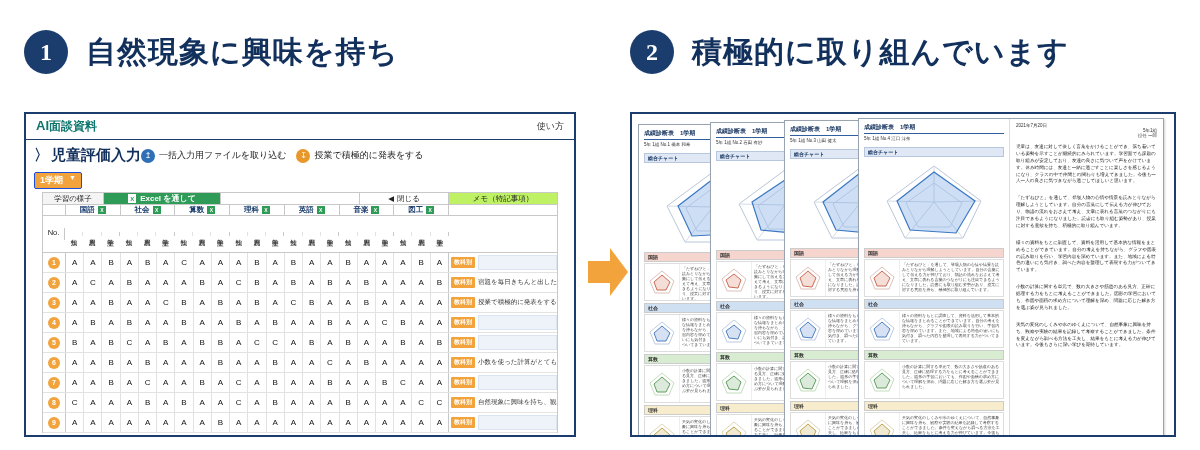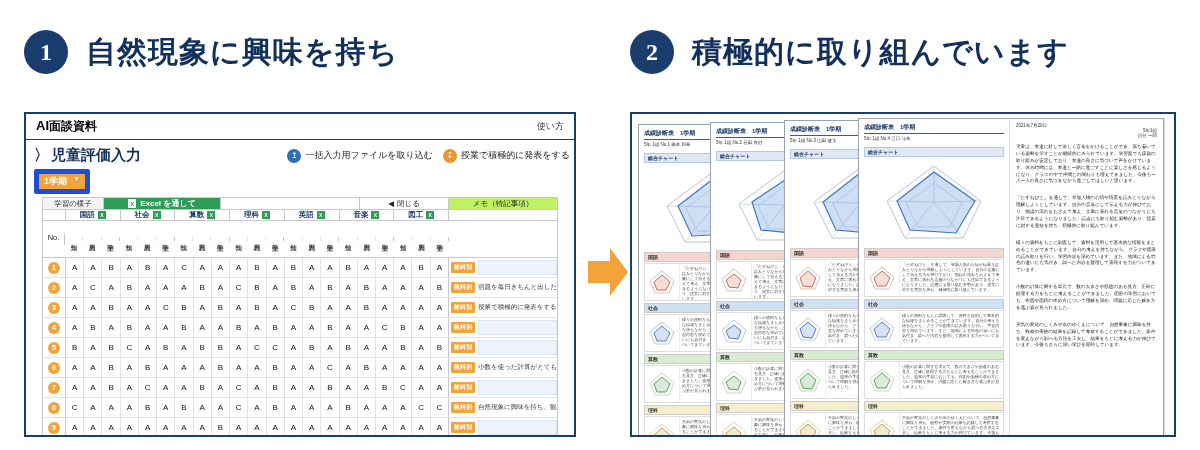--- a/index.html
+++ b/index.html
@@ -31,45 +31,45 @@
   .app-panel{
     position:absolute;left:24px;top:112px;width:552px;height:325px;
     background:#fff;border:2px solid #1b3d6e;box-sizing:border-box;
     overflow:hidden;
   }
   .app-titlebar{
     height:26px;border-bottom:1px solid #1b3d6e;
     display:flex;align-items:center;justify-content:space-between;
     padding:0 10px;box-sizing:border-box;background:#fff;
   }
-  .app-title{font-size:12px;font-weight:bold;color:#000000;}
+  .app-title{font-size:12px;font-weight:bold;color:#0f766e;}
   .app-title .ai{font-size:13px;}
   .app-help{font-size:9px;color:#333;}
 
   .sec-head{
-    display:flex;align-items:center;justify-content:space-between;
+    display:flex;align-items:center;justify-content:flex-start;
     padding:6px 4px 4px 8px;
   }
   .sec-title{font-size:15px;font-weight:bold;color:#12305c;}
   .sec-title .chev{color:#12305c;margin-right:2px;}
   .sec-actions{display:flex;gap:10px;align-items:center;}
   .act-btn{display:flex;align-items:center;gap:4px;font-size:9px;color:#222;white-space:nowrap;}
   .ic-circle{
     width:14px;height:14px;border-radius:50%;
     display:inline-flex;align-items:center;justify-content:center;
     font-size:8px;color:#fff;flex:none;
   }
   .ic-blue{background:#2f6fb5;}
   .ic-orange{background:#e8972a;}
 
   .term-row{padding:0 8px 3px 8px;}
   .term-select{
     display:inline-flex;gap:6px;
     background:#f2a33c;color:#fff;font-size:9px;font-weight:bold;
-    border:5px solid #1d4ed8;padding:1px 5px;border-radius:2px;
+    border:1px solid #1d4ed8;padding:1px 5px;border-radius:2px;
   }
   .term-select .caret{font-size:7px;}
 
   
   .sheet{
     margin:0 16px;border:1px solid #c8c8c8;border-bottom:none;
     height:241px;box-sizing:border-box;
     display:flex;flex-direction:column;font-size:7px;color:#222;
   }
   .sheet-top{display:flex;align-items:stretch;border-bottom:1px solid #c8c8c8;height:15px;}

